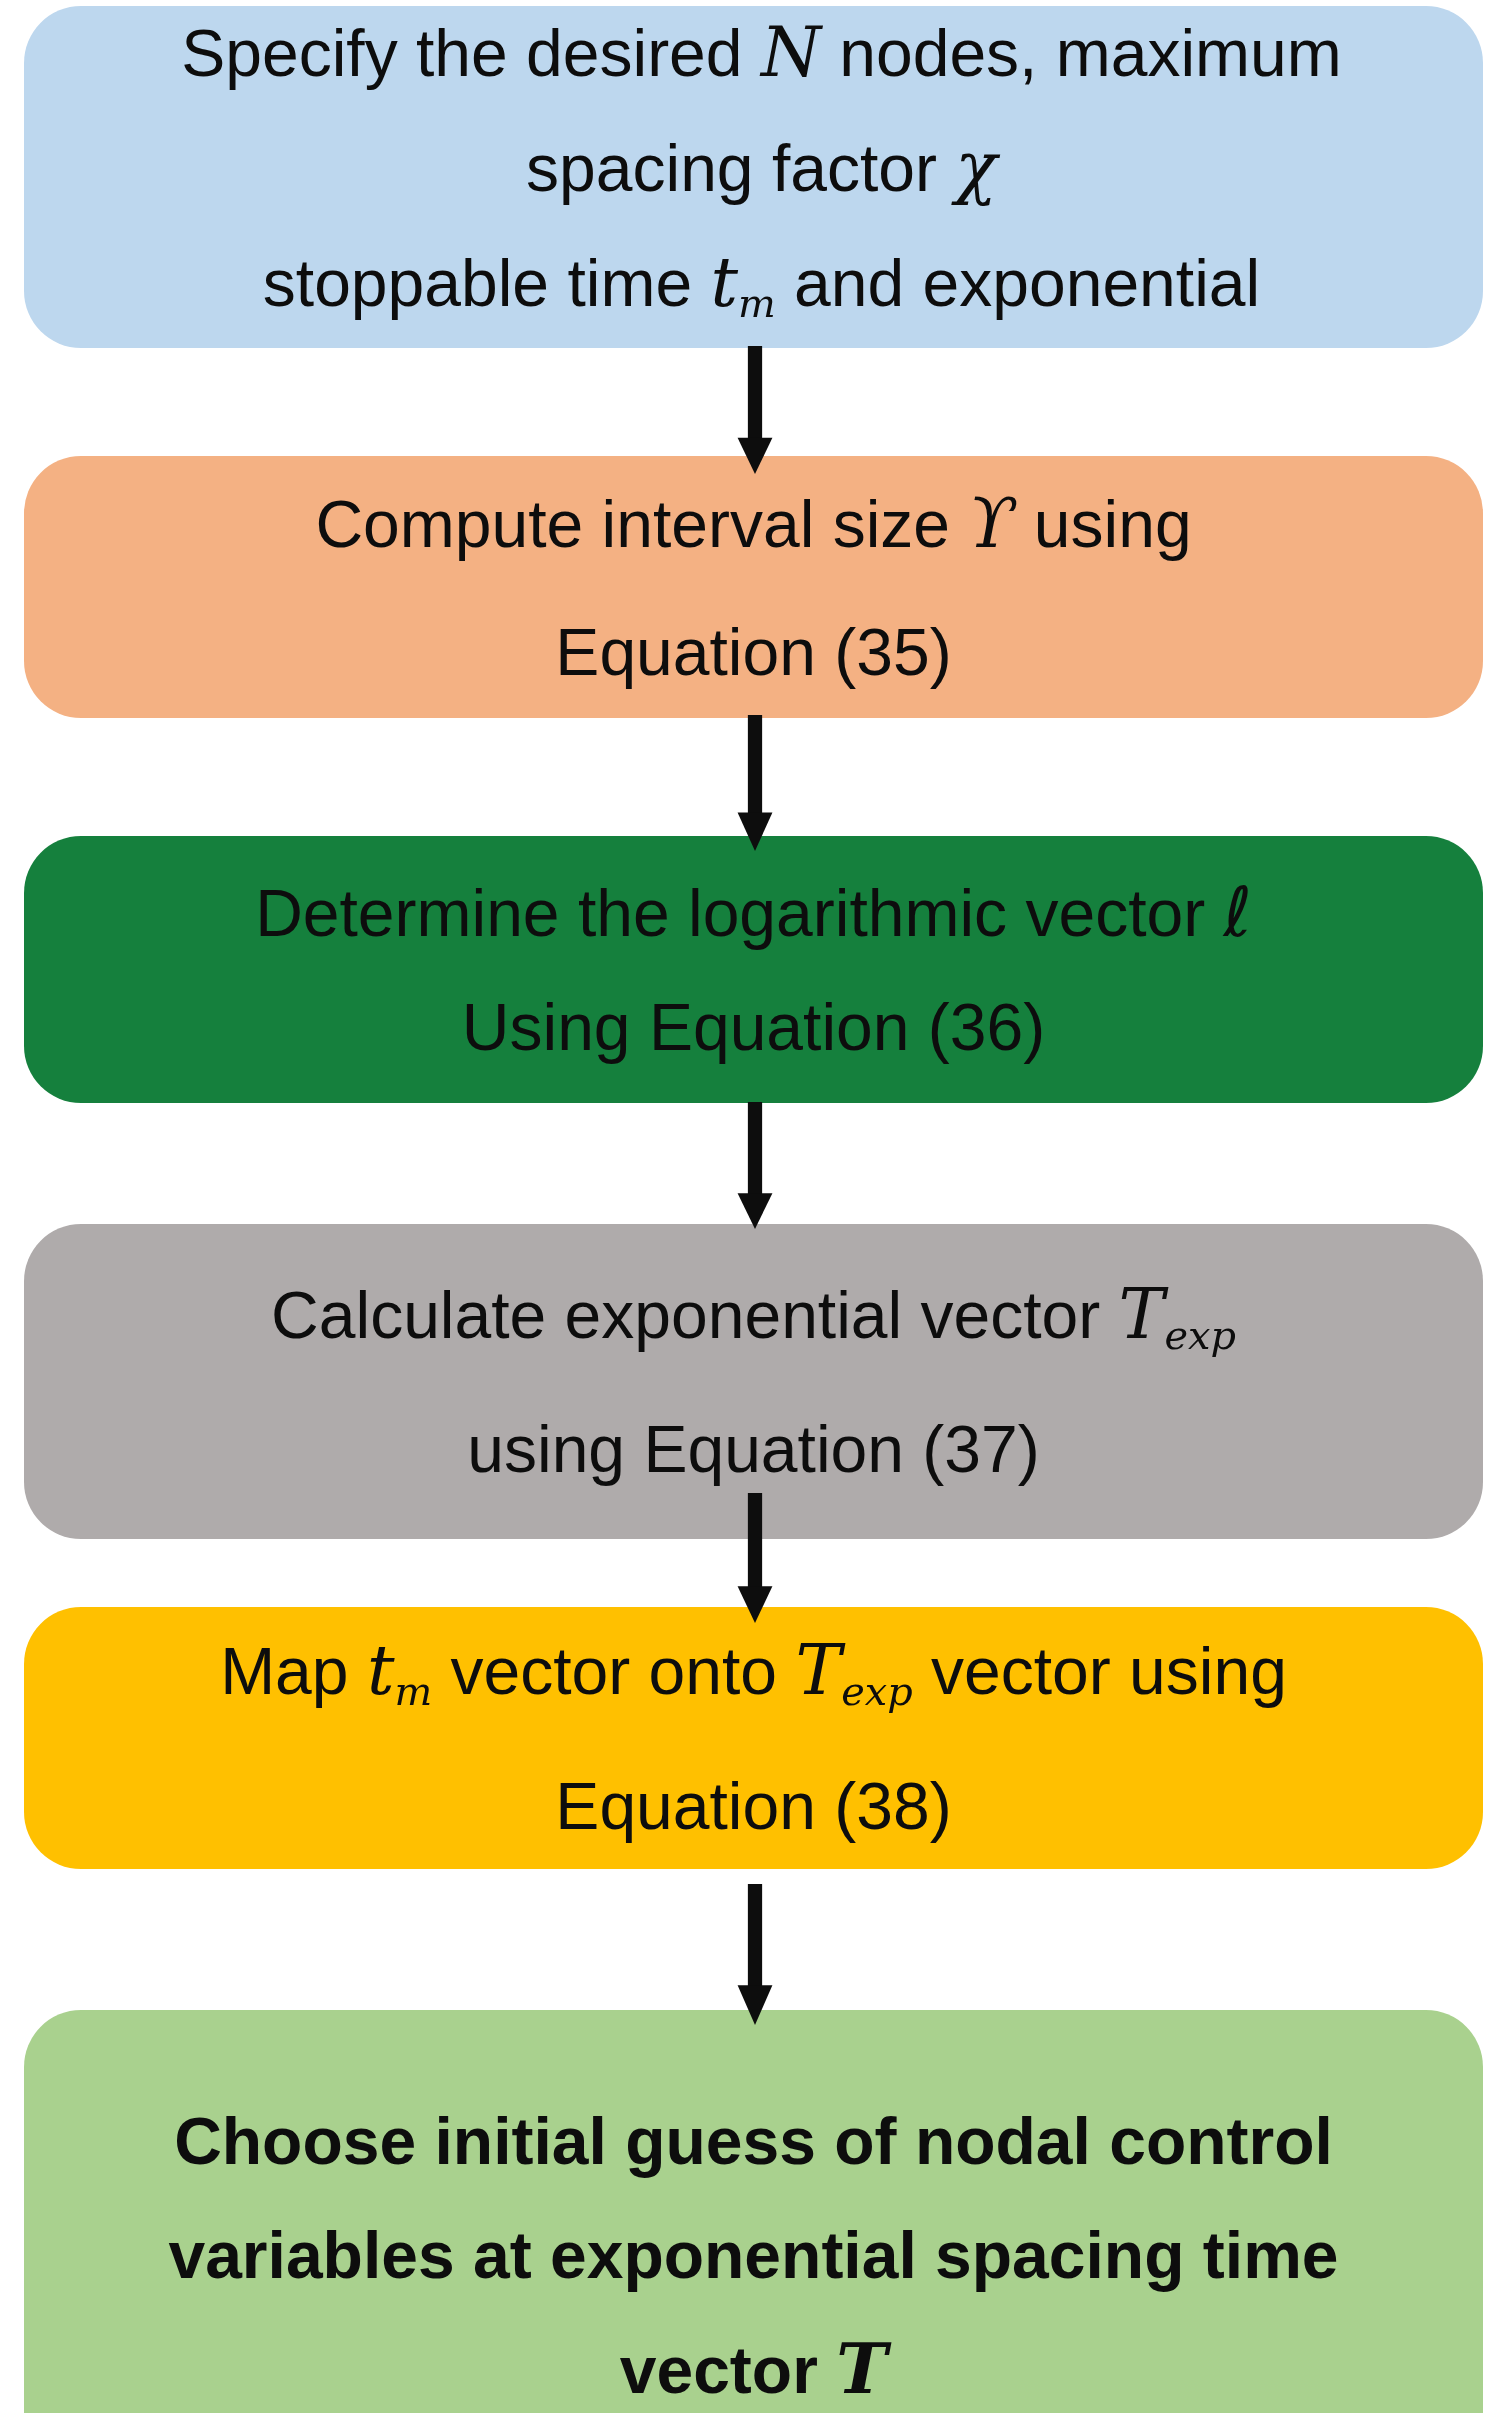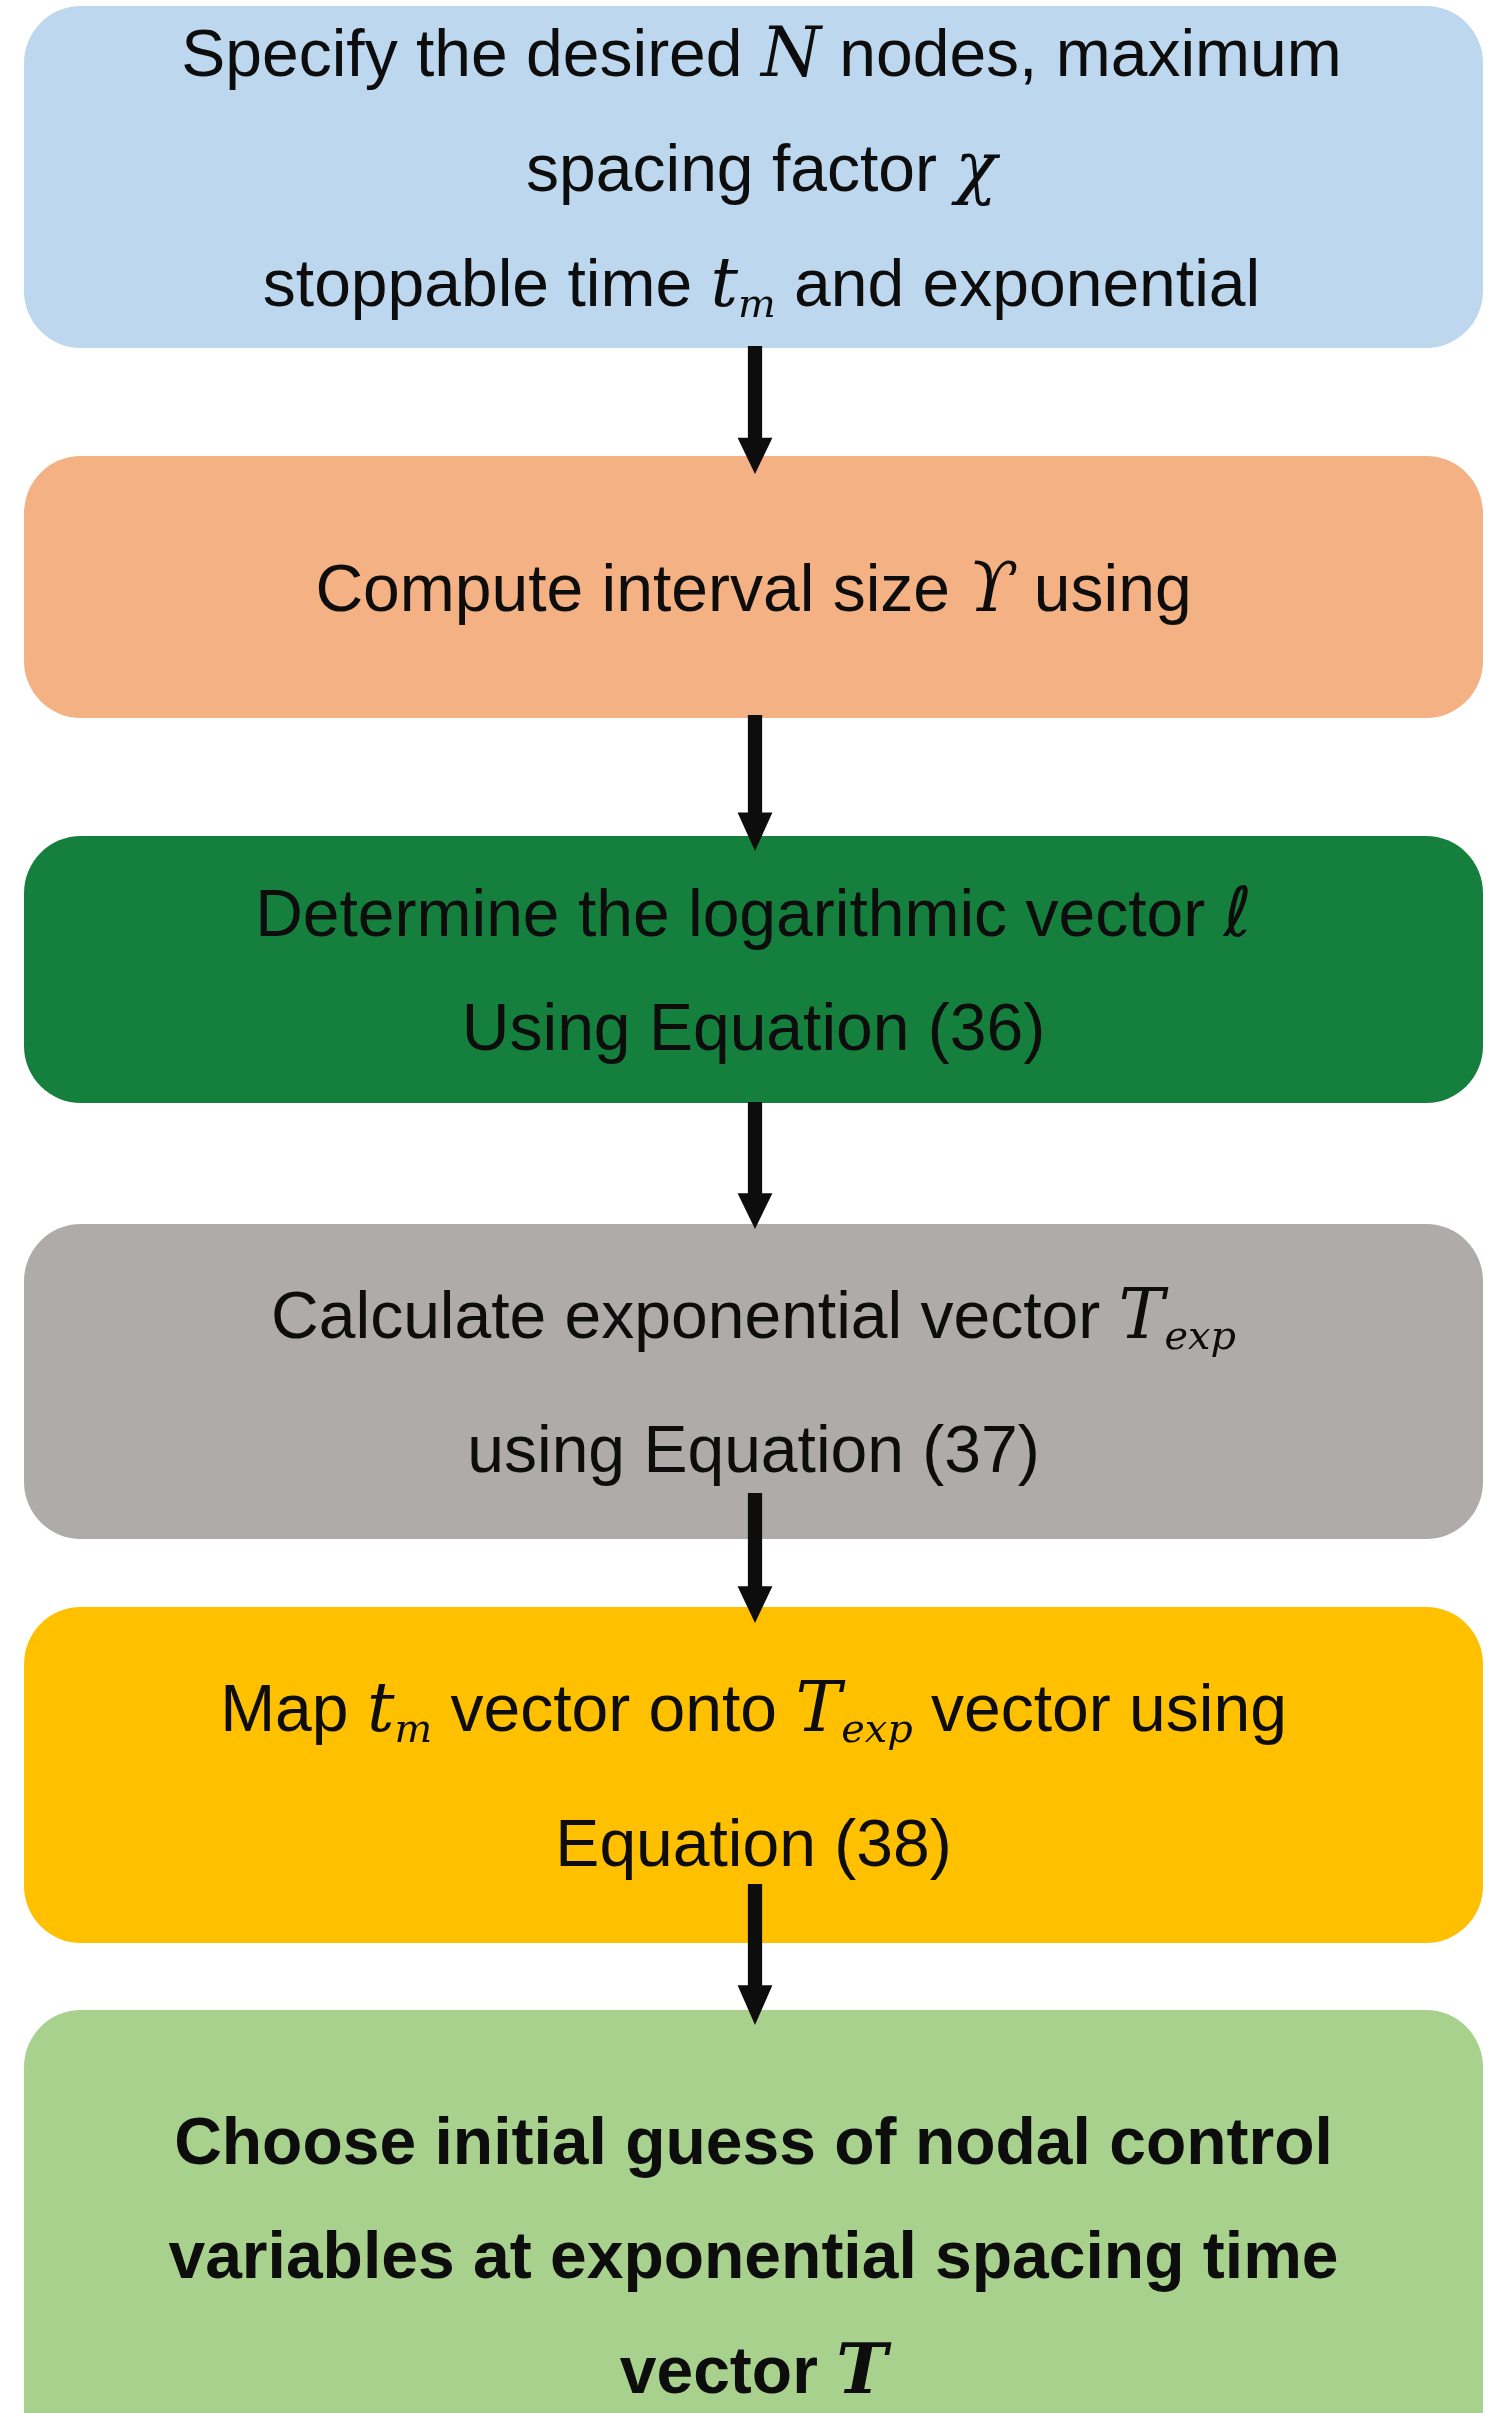--- a/index.html
+++ b/index.html
@@ -38,21 +38,21 @@
   }
   .sub{
     font-size:0.58em;
     vertical-align:-0.28em;
     letter-spacing:0;
   }
   .b1{top:6.3px;height:342px;padding-left:48px;}
   .b2{top:456px;height:262px;}
   .b3{top:836px;height:267px;}
   .b4{top:1224px;height:315px;text-align:right;}
-  .b5{top:1607px;height:336px;}
+  .b5{top:1607px;height:262px;}
   .b6{top:2010px;height:490px;font-weight:bold;}
   .arrow{
     position:absolute;
     left:736px;
     width:38px;
   }
   .a1{top:346px;height:128px;}
   .a2{top:715px;height:136px;}
   .a3{top:1102px;height:127px;}
   .a4{top:1493px;height:130px;}
@@ -64,20 +64,21 @@
 <div class="canvas">
 
   <section class="box b1" style="background-color: rgb(189, 215, 238);">
     <p class="line"><span>Specify the desired </span><span class="math">N</span><span> nodes, maximum</span></p>
     <p class="line"><span>spacing factor </span><span class="math">χ</span></p>
     <p class="line"><span>stoppable time </span><span class="math"><span>t</span><span class="sub">m</span></span><span> and exponential</span></p>
   </section>
 
   <section class="box b2" style="background-color: rgb(244, 177, 131); gap: 14px;">
     <p class="line"><span>Compute interval size </span><span class="math">ϒ</span><span> using</span></p>
+    <p class="line"><span>Equation (35)</span></p>
   </section>
 
   <section class="box b3" style="background-color: #15803d;">
     <p class="line"><span>Determine the logarithmic vector </span><span class="math">ℓ</span></p>
     <p class="line"><span>Using Equation (36)</span></p>
   </section>
 
   <section class="box b4" style="background-color: rgb(175, 171, 171);">
     <p class="line"><span>Calculate exponential vector </span><span class="math"><span>T</span><span class="sub">exp</span></span></p>
     <p class="line"><span>using Equation (37)</span></p>

